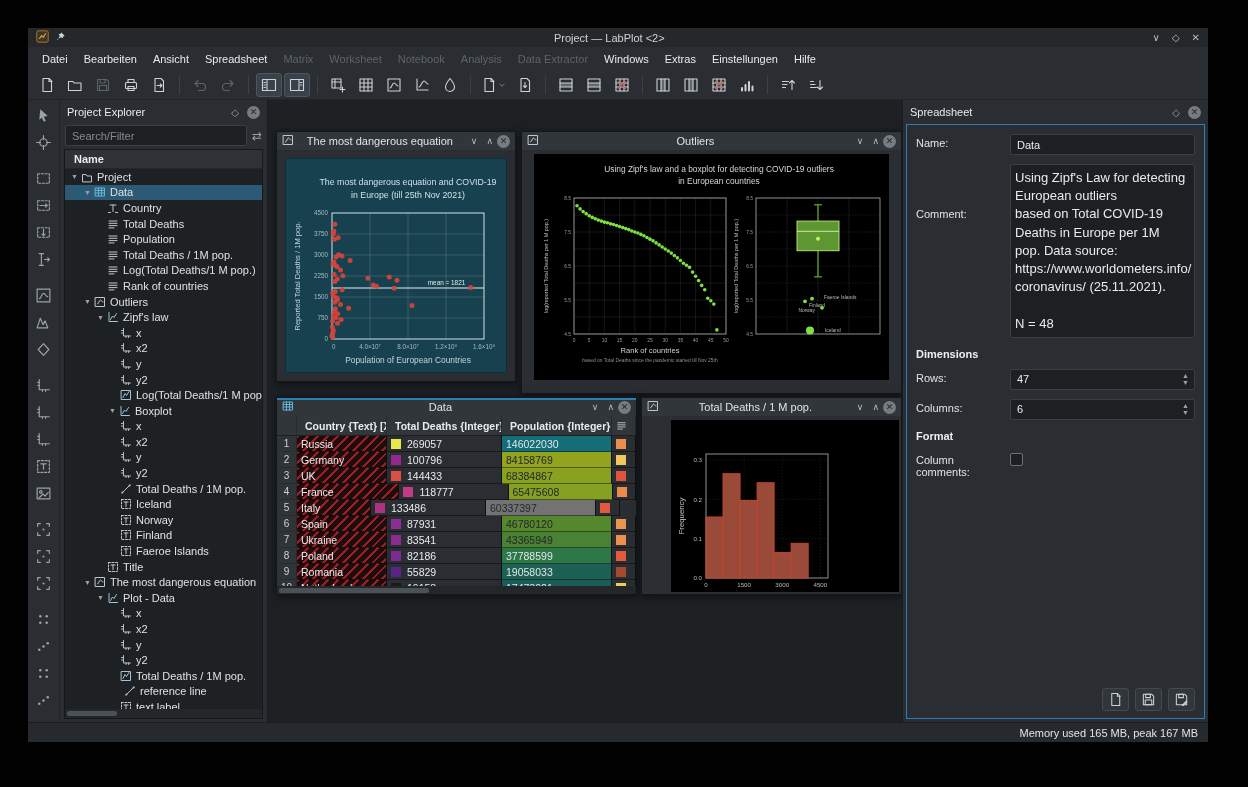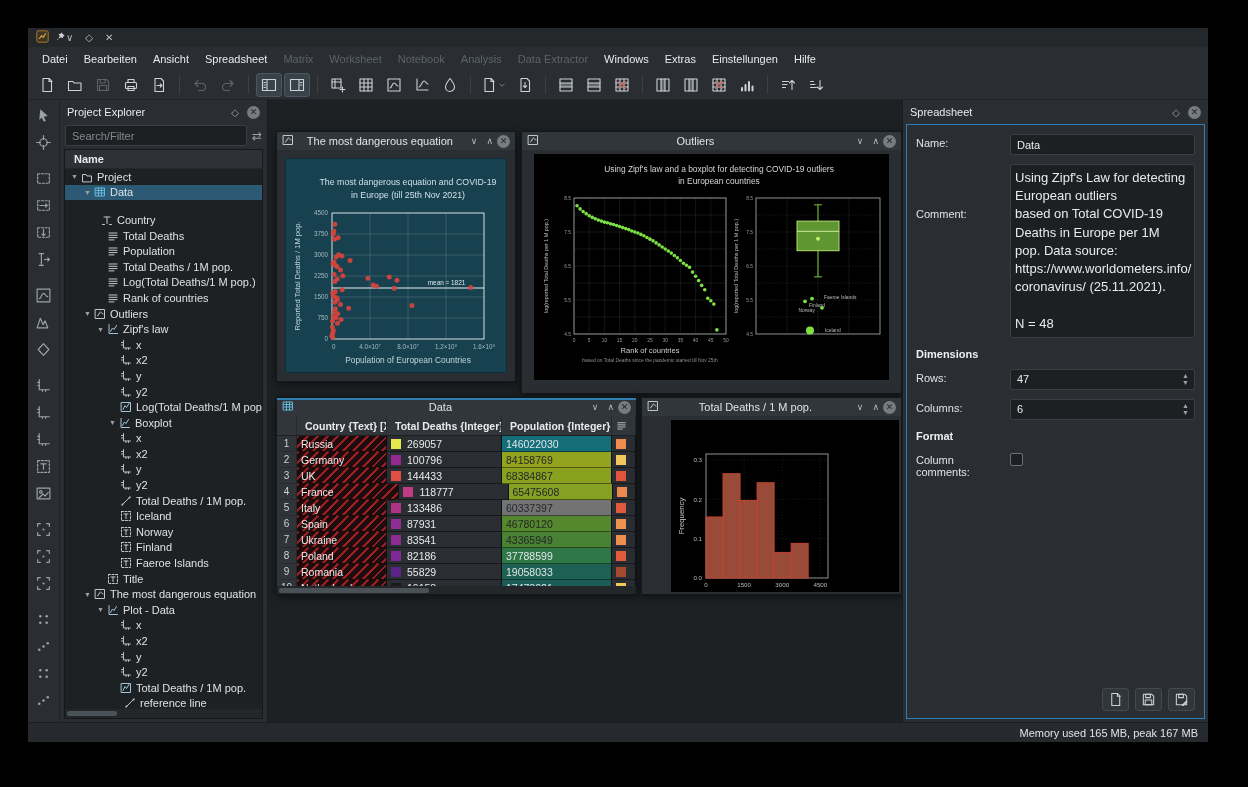--- a/index.html
+++ b/index.html
@@ -120,20 +120,21 @@
               <rect x="1" y="1" width="14" height="14" rx="2" fill="#3b3427" stroke="#c8882a"></rect>
               <path d="M4 11l3-4 2 2 3-5" fill="none" stroke="#e0a93e" stroke-width="1.4"></path>
             </svg>
         </span>
         <span>
           <svg width="11" height="11" viewBox="0 0 16 16">
               <path d="M9 2l5 5-2 1-1 3-4-4-3 6-1-1 6-3-4-4 3-1z" fill="#cfd4d8"></path>
             </svg>
         </span>
       </div>
+      <div class="title">Project — LabPlot &lt;2&gt;</div>
       <div class="win-controls">
         <span>∨</span>
         <span>◇</span>
         <span>✕</span>
       </div>
     </div>
 
     <div class="menubar" id="menubar">
         <span class="menu-item">Datei</span>
         <span class="menu-item">Bearbeiten</span>
@@ -577,21 +578,21 @@
                 <span class="tree-icon">
                   <svg width="12" height="12" viewBox="0 0 12 12" style="color:#62b7d8">
                     <g fill="none" stroke="#62b7d8" stroke-width="1" stroke-linecap="round" stroke-linejoin="round">
                       <rect x="1.5" y="2" width="9" height="8"></rect>
                       <path d="M1.5 4.5h9M1.5 7h9M4.5 2v8M7.5 2v8"></path>
                     </g>
                   </svg>
                 </span>
                 <span>Data</span>
               </div>
-              <div class="tree-row" style="padding-left: 24px; margin-top: 12px;">
+              <div class="tree-row" style="padding-left: 30px;">
                 <span class="expander"></span>
                 <span class="tree-icon">
                   <svg width="12" height="12" viewBox="0 0 12 12" style="color:#c0c6cb">
                     <g fill="none" stroke="#c0c6cb" stroke-width="1" stroke-linecap="round" stroke-linejoin="round">
                       <path d="M3 3h6M6 3v6.5"></path>
                       <path d="M1.5 10.5h2M8.5 10.5h2"></path>
                     </g>
                   </svg>
                 </span>
                 <span>Country</span>
@@ -1319,21 +1320,21 @@
                       <span class="swatch" style="background:#c13a86"></span>
                       <span>118777</span>
                     </div>
                     <div class="dt-cell" style="width: 110px; background: rgb(133, 160, 35); color: rgb(35, 38, 42);">65475608</div>
                     <div class="dt-cell" style="width: 24px;">
                       <span class="swatch" style="background:#ec8a4e;margin-right:0"></span>
                     </div>
                   </div>
                   <div class="dt-row">
                     <div class="dt-num">5</div>
-                    <div class="dt-cell cell-country" style="width: 90px;">Italy</div>
+                    <div class="dt-cell cell-country" style="width: 74px;">Italy</div>
                     <div class="dt-cell" style="width: 115px; color: rgb(232, 234, 236);">
                       <span class="swatch" style="background:#ad3485"></span>
                       <span>133486</span>
                     </div>
                     <div class="dt-cell" style="width: 110px; background: #737373; color: rgb(35, 38, 42);">60337397</div>
                     <div class="dt-cell" style="width: 24px;">
                       <span class="swatch" style="background:#e0593f;margin-right:0"></span>
                     </div>
                   </div>
                   <div class="dt-row">

